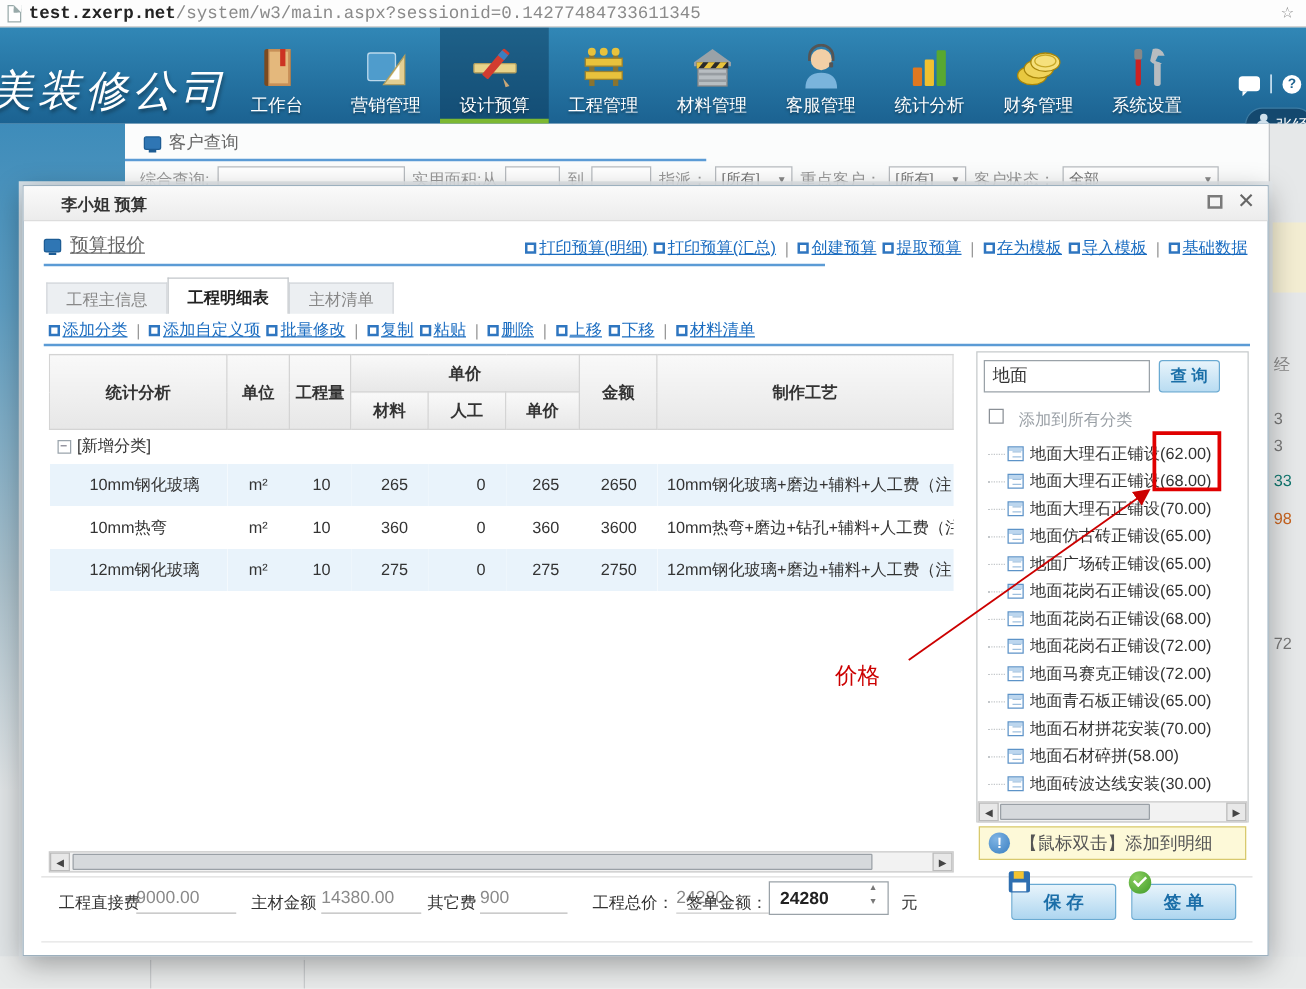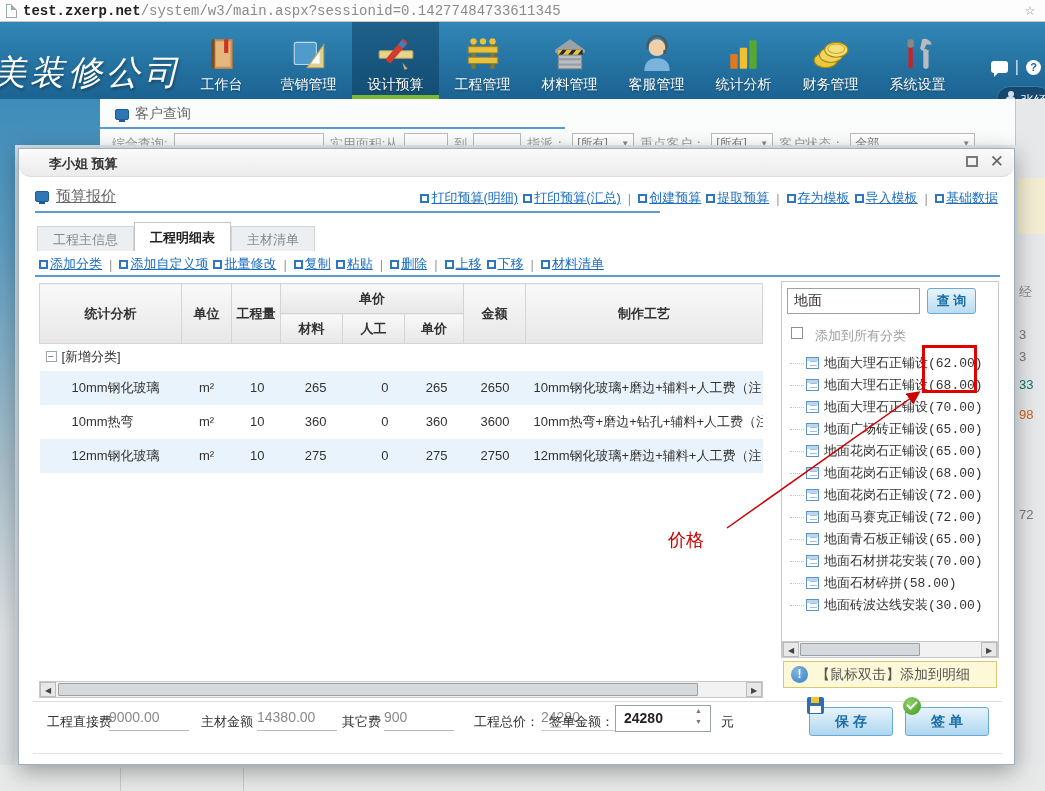--- a/index.html
+++ b/index.html
@@ -44,21 +44,21 @@
   .bgsel { height:21px; background:#fff; border:1px solid #b8bcc0; color:#777; font-size:12px; display:flex; align-items:center; justify-content:space-between; padding:0 4px; }
   .bgsel .car { font-size:8px; color:#888; }
   .bgright { position:absolute; left:1015px; top:0; width:30px; height:666px; border-left:1px solid #c2c6c9; background:#e6e8e9; overflow:hidden; }
   .bgright .beige { position:absolute; left:2px; top:79px; width:28px; height:56px; background:#f3edd2; }
   .frag { position:absolute; left:3px; font-size:13px; color:#777; }
   .bgbottom { position:absolute; left:0; top:666px; width:1045px; height:26px; background:#e8eaea; }
   .bgbottom i { position:absolute; top:0; width:1px; height:26px; background:#c9ccce; }
 
   
   .dialog { position:absolute; left:18px; top:148px; width:997px; height:617px; background:#fff; border:1px solid #9cb0be; box-shadow:0 6px 22px rgba(0,0,0,.35), 0 0 0 3px rgba(230,234,237,.9); z-index:10; }
-  .dlg-titlebar { position:absolute; left:0; top:0; width:100%; height:28px; background:linear-gradient(#fafafa,#ececec); border-bottom:1px solid #ddd;border-radius:12px; }
+  .dlg-titlebar { position:absolute; left:0; top:0; width:100%; height:28px; background:linear-gradient(#fafafa,#ececec); border-bottom:1px solid #ddd; }
   .dlg-title { position:absolute; left:30px; top:6px; font-size:13px; font-weight:bold; color:#333; }
   .dlg-max { position:absolute; right:36px; top:7px; width:12px; height:11px; border:2px solid #7a7a7a; cursor:pointer; }
   .dlg-close { position:absolute; right:10px; top:2px; font-size:17px; color:#666; cursor:pointer; }
 
   .dlg-sec { position:absolute; left:16px; top:38px; display:flex; align-items:center; gap:7px; color:#666; font-size:15px;text-decoration:underline; }
   .sec-line { position:absolute; left:16px; top:62px; width:625px; height:2px; background:#5b9bd5; }
   .dlg-links { position:absolute; right:16px; top:40px; display:flex; align-items:center; gap:5px; font-size:13px; white-space:nowrap; }
   .dlglink { color:#1a6cc0; text-decoration:underline; cursor:pointer; display:inline-flex; align-items:center; gap:2px; }
   .sq { display:inline-block; width:9px; height:9px; border:2px solid #2f76c0; background:#fff; }
   .lsep { color:#999; margin:0 2px; }
@@ -91,21 +91,21 @@
   .sthumb { position:absolute; top:1px; height:13px; background:#d6d9dc; border:1px solid #9aa0a6; border-radius:1px; }
   .tbl-scroll { left:20px; top:532px; width:724px; }
   .tbl-scroll .sthumb { left:18px; width:640px; }
 
   
   .panel { position:absolute; left:762px; top:132px; width:218px; height:377px; background:#fff; border:1px solid #c6cacc; }
   .search-input { position:absolute; left:5px; top:6px; width:133px; height:26px; border:1px solid #9aa2a8; font-size:14px; padding:0 6px; color:#333; font-family:inherit; }
   .search-btn { position:absolute; left:145px; top:6px; width:49px; height:26px; background:linear-gradient(#e8f4fb,#b9dcf2); border:1px solid #6aaad2; border-radius:3px; color:#1a6fa8; font-size:13px; font-weight:bold; cursor:pointer; font-family:inherit; }
   .chkrow { position:absolute; left:9px; top:45px; display:flex; align-items:flex-start; gap:12px; font-size:13px; color:#9aa0a6;font-family:Liberation Mono, monospace; }
   .chkbox { width:12px; height:12px; border:1px solid #8a9096; background:#fff; }
-  .mlist { position:absolute; left:4px; top:70px; width:210px;font-family:Liberation Mono, monospace; }
+  .mlist { position:absolute; left:4px; top:70px; width:210px; }
   .mitem { height:22px; display:flex; align-items:center; font-size:13px; color:#333; cursor:pointer; white-space:nowrap; }
   .tree-dots { width:14px; border-top:1px dotted #c3c7ca; margin-left:4px; margin-right:2px; }
   .grid-ic { width:13px; height:12px; border:1px solid #5d93c8; background:linear-gradient(#bcd6ee 0 3px,#fff 3px); margin-right:5px; position:relative; flex:none; }
   .grid-ic::before { content:""; position:absolute; left:3px; top:3px; right:1px; border-top:1px solid #9fc0de; height:3px; border-bottom:1px solid #9fc0de; }
   .panel-scroll { left:763px; top:492px; width:216px; }
   .panel-scroll .sthumb { left:17px; width:120px; }
   .tip { position:absolute; left:764px; top:512px; width:214px; height:27px; background:#fdf9d8; border:1px solid #d8c96e; display:flex; align-items:center; gap:8px; font-size:14px; color:#555; padding-left:7px; }
   .info-ic { width:17px; height:17px; border-radius:50%; background:radial-gradient(circle at 35% 30%,#7fb4e4,#3a7fc1); color:#fff; font-size:12px; font-weight:bold; text-align:center; line-height:17px; flex:none; }
 
   
@@ -505,20 +505,25 @@
             <span class="grid-ic"></span>
             <span>地面大理石正铺设(68.00)</span>
           </div>
 
           <div class="mitem">
             <span class="tree-dots"></span>
             <span class="grid-ic"></span>
             <span>地面大理石正铺设(70.00)</span>
           </div>
 
+          <div class="mitem">
+            <span class="tree-dots"></span>
+            <span class="grid-ic"></span>
+            <span>地面仿古砖正铺设(65.00)</span>
+          </div>
 
           <div class="mitem">
             <span class="tree-dots"></span>
             <span class="grid-ic"></span>
             <span>地面广场砖正铺设(65.00)</span>
           </div>
 
           <div class="mitem">
             <span class="tree-dots"></span>
             <span class="grid-ic"></span>

